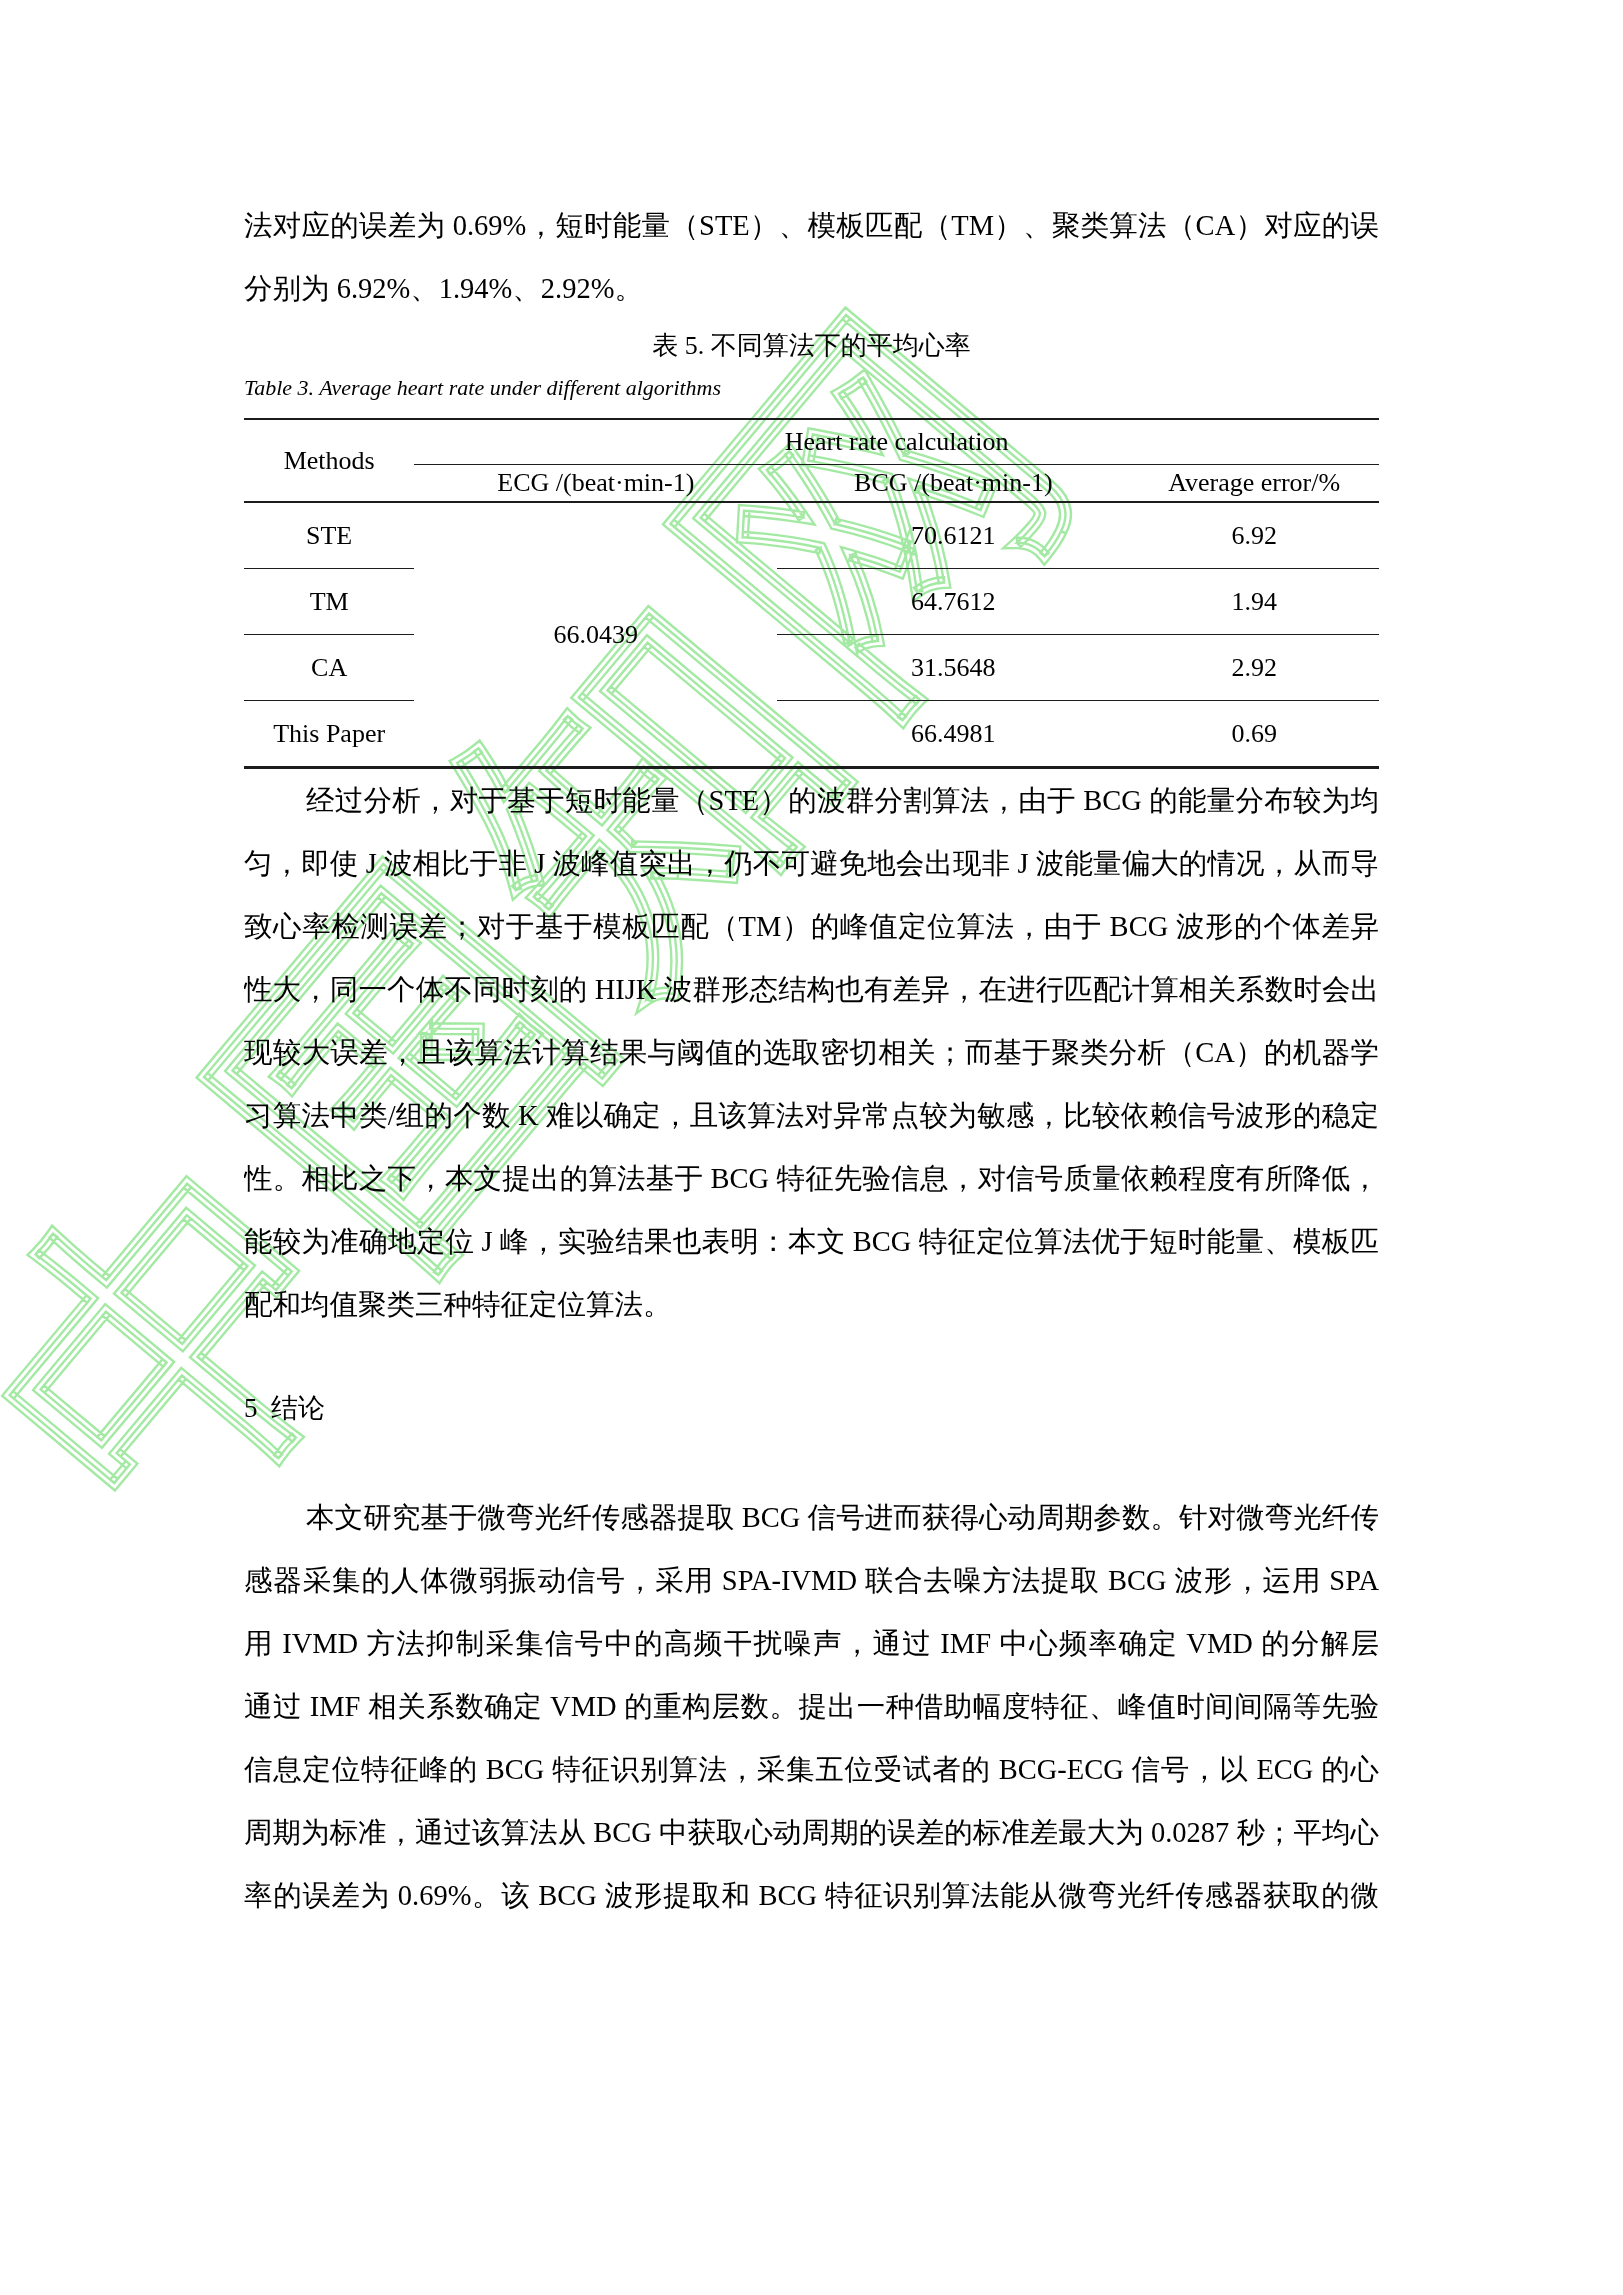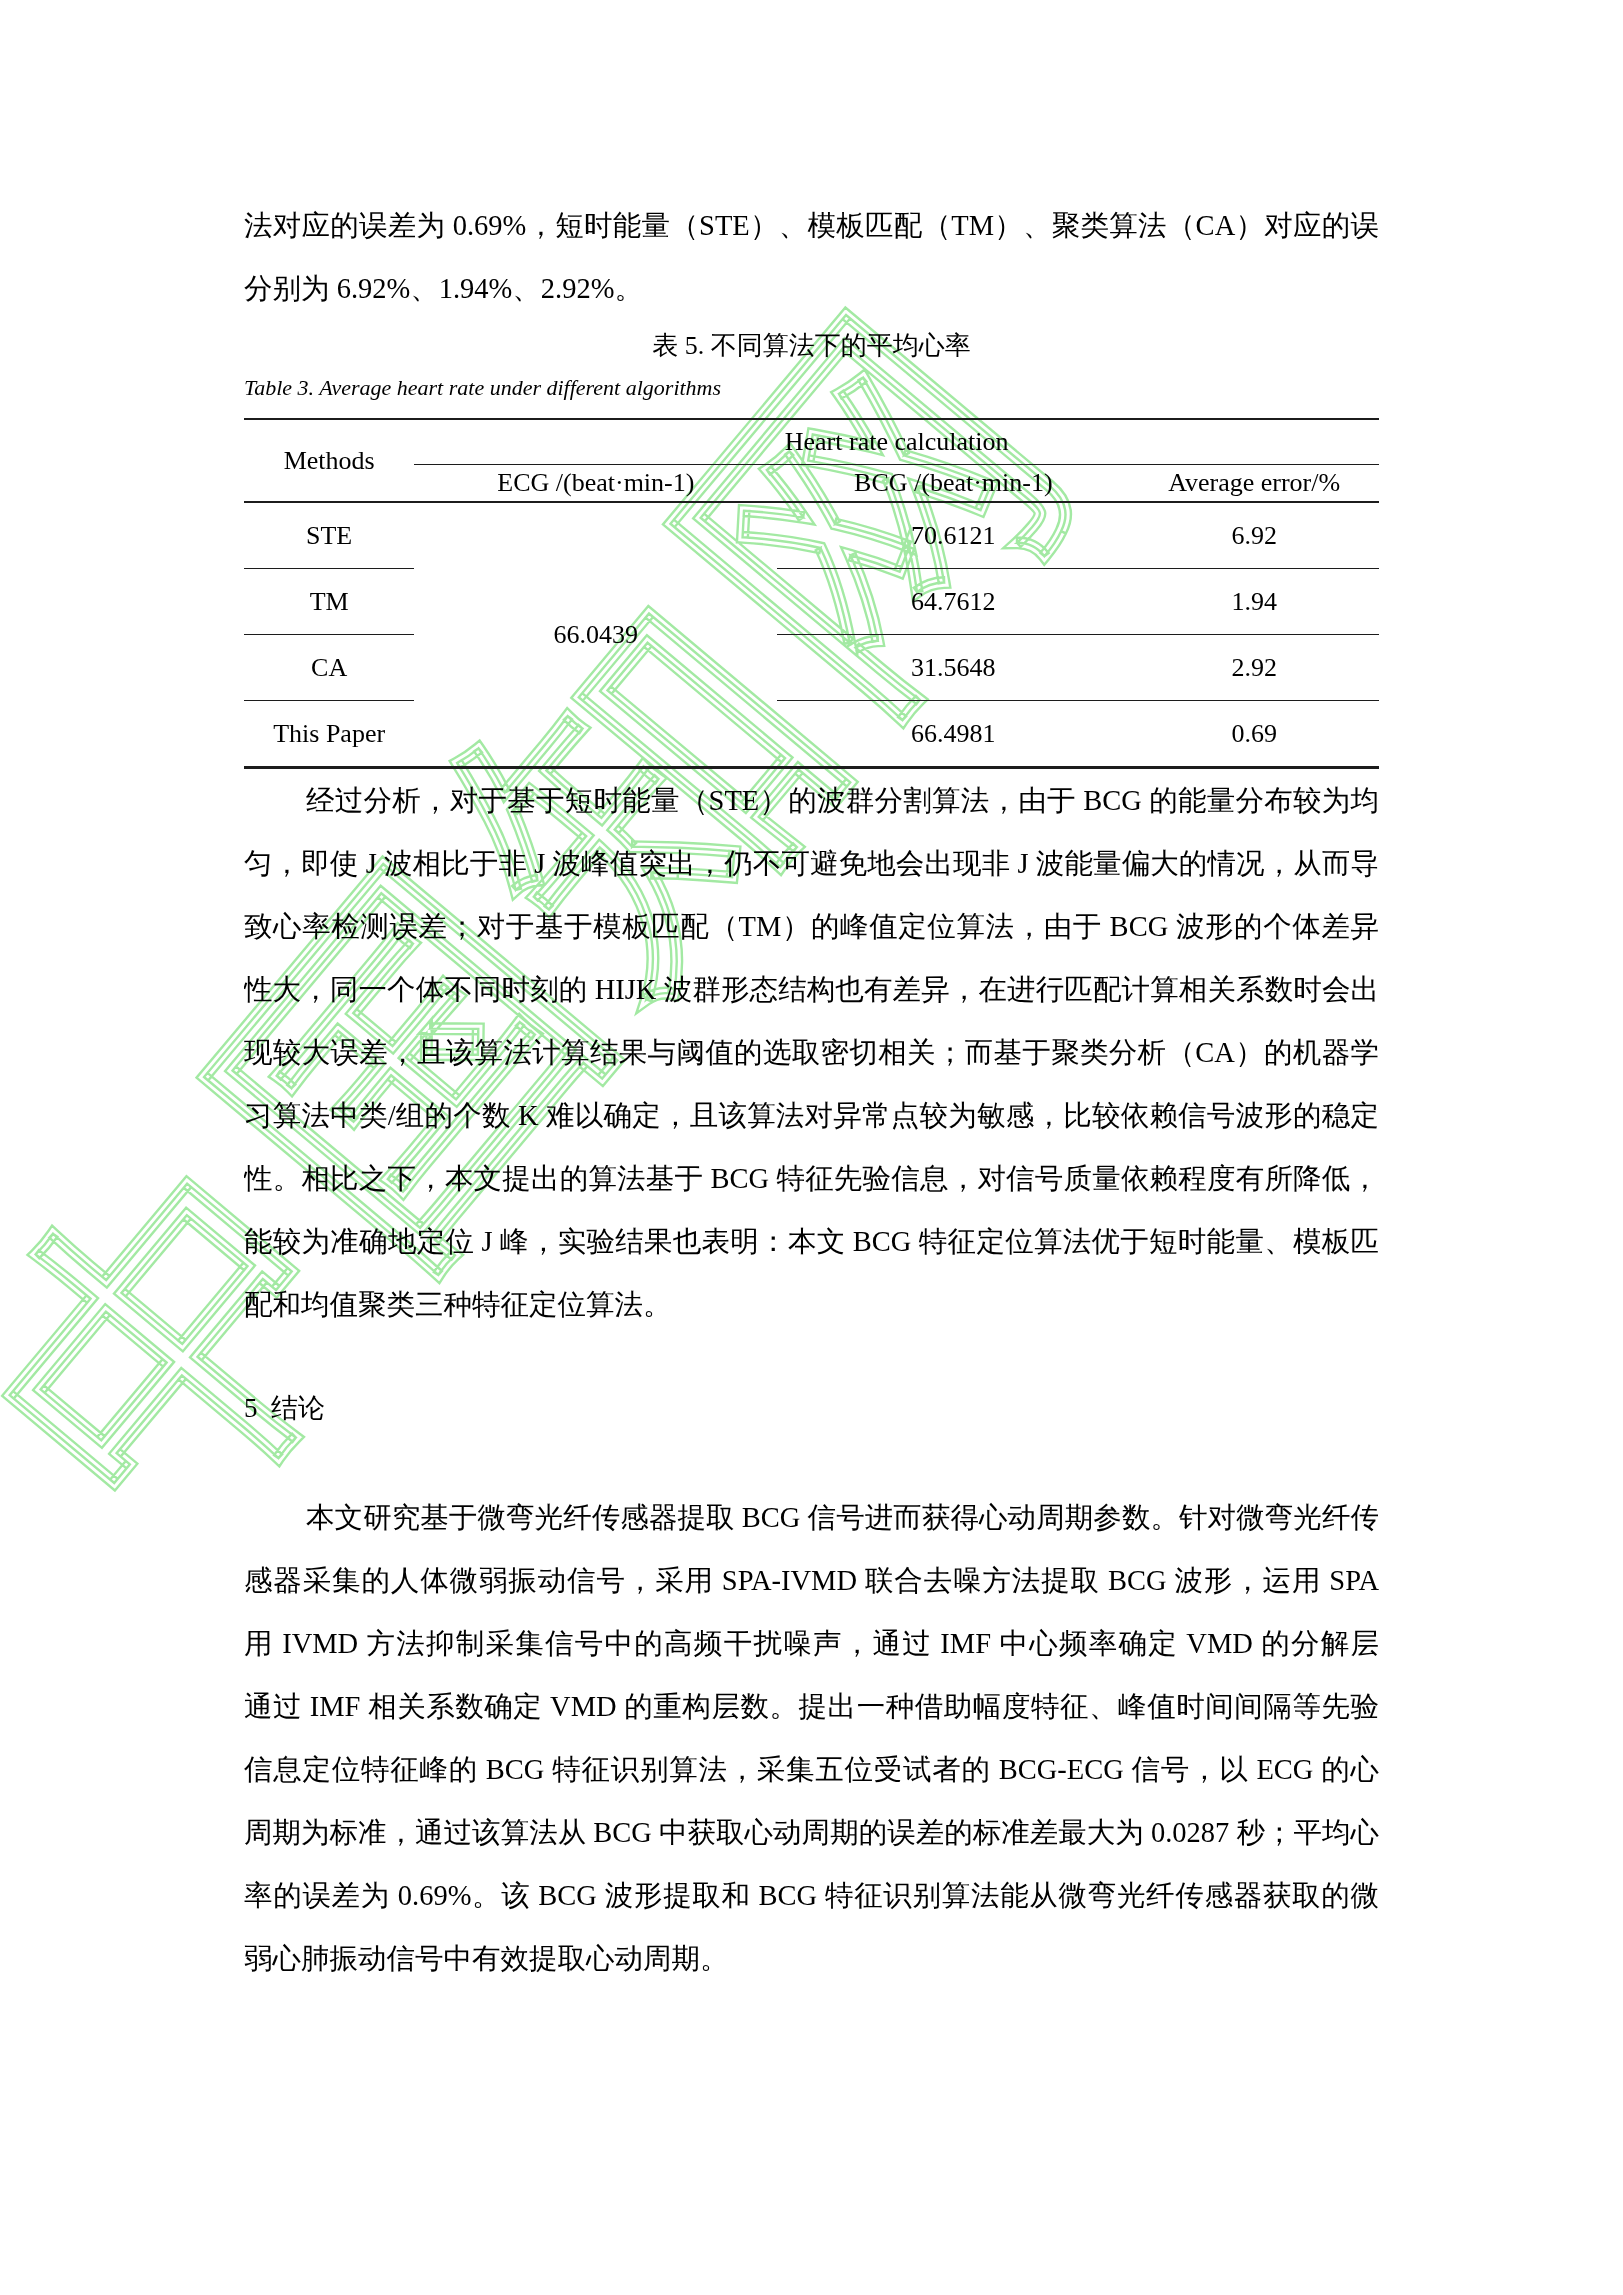--- a/index.html
+++ b/index.html
@@ -146,18 +146,17 @@
     <h2 class="heading">5  结论</h2>
 
     <div class="p-conclusion">
         <div class="tline tindent">本文研究基于微弯光纤传感器提取 BCG 信号进而获得心动周期参数。针对微弯光纤传</div>
         <div class="tline">感器采集的人体微弱振动信号，采用 SPA-IVMD 联合去噪方法提取 BCG 波形，运用 SPA 方</div>
         <div class="tline">用 IVMD 方法抑制采集信号中的高频干扰噪声，通过 IMF 中心频率确定 VMD 的分解层数，</div>
         <div class="tline">通过 IMF 相关系数确定 VMD 的重构层数。提出一种借助幅度特征、峰值时间间隔等先验</div>
         <div class="tline">信息定位特征峰的 BCG 特征识别算法，采集五位受试者的 BCG-ECG 信号，以 ECG 的心动</div>
         <div class="tline">周期为标准，通过该算法从 BCG 中获取心动周期的误差的标准差最大为 0.0287 秒；平均心</div>
         <div class="tline">率的误差为 0.69%。该 BCG 波形提取和 BCG 特征识别算法能从微弯光纤传感器获取的微</div>
-        <div class="tline tlast">弱心肺振动信号中有效提取心动周期。</div>
       </div>
 
   </div>
 </div>
 
 
 </body></html>

